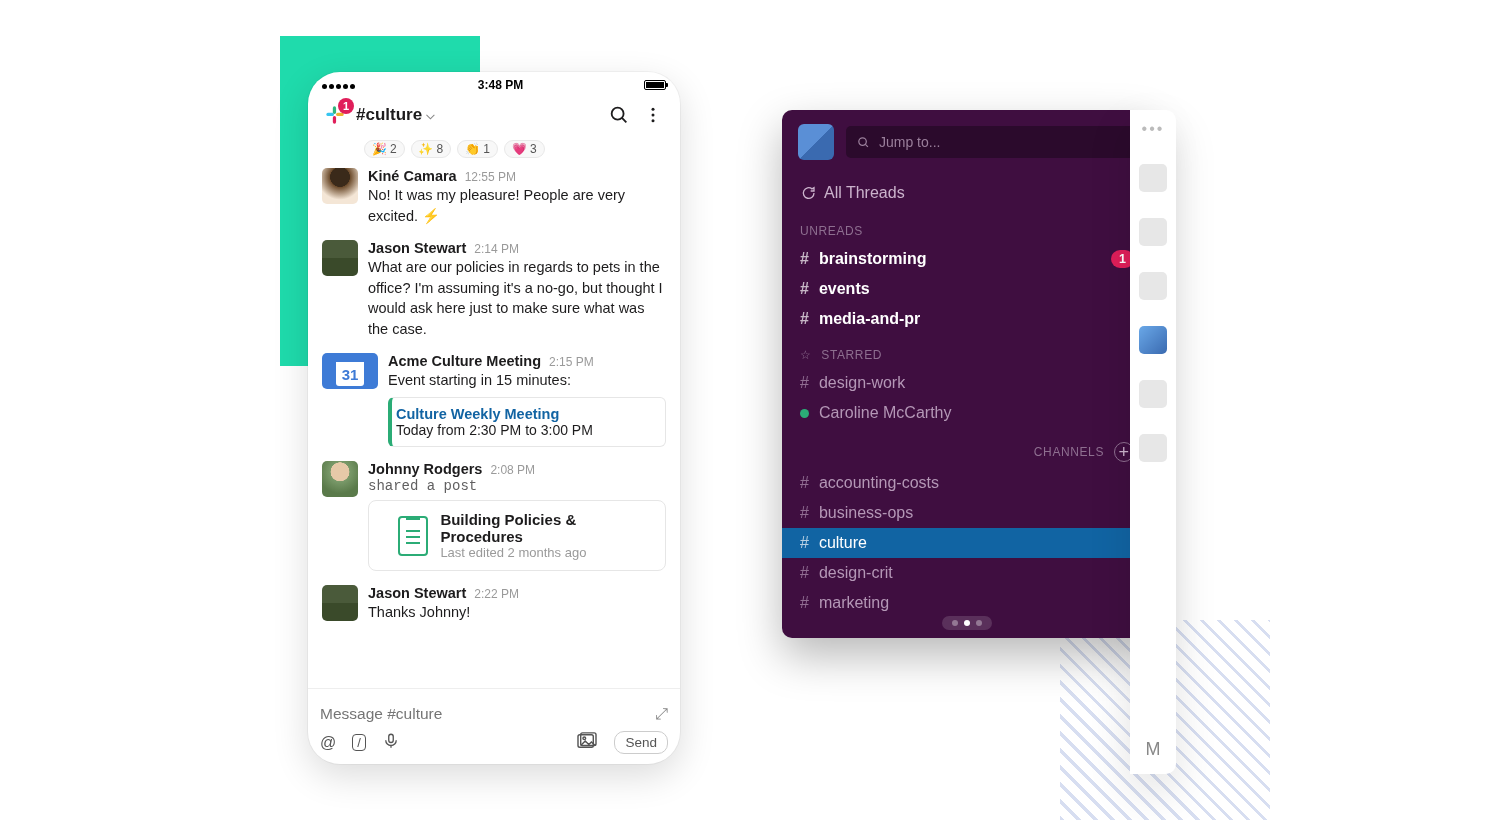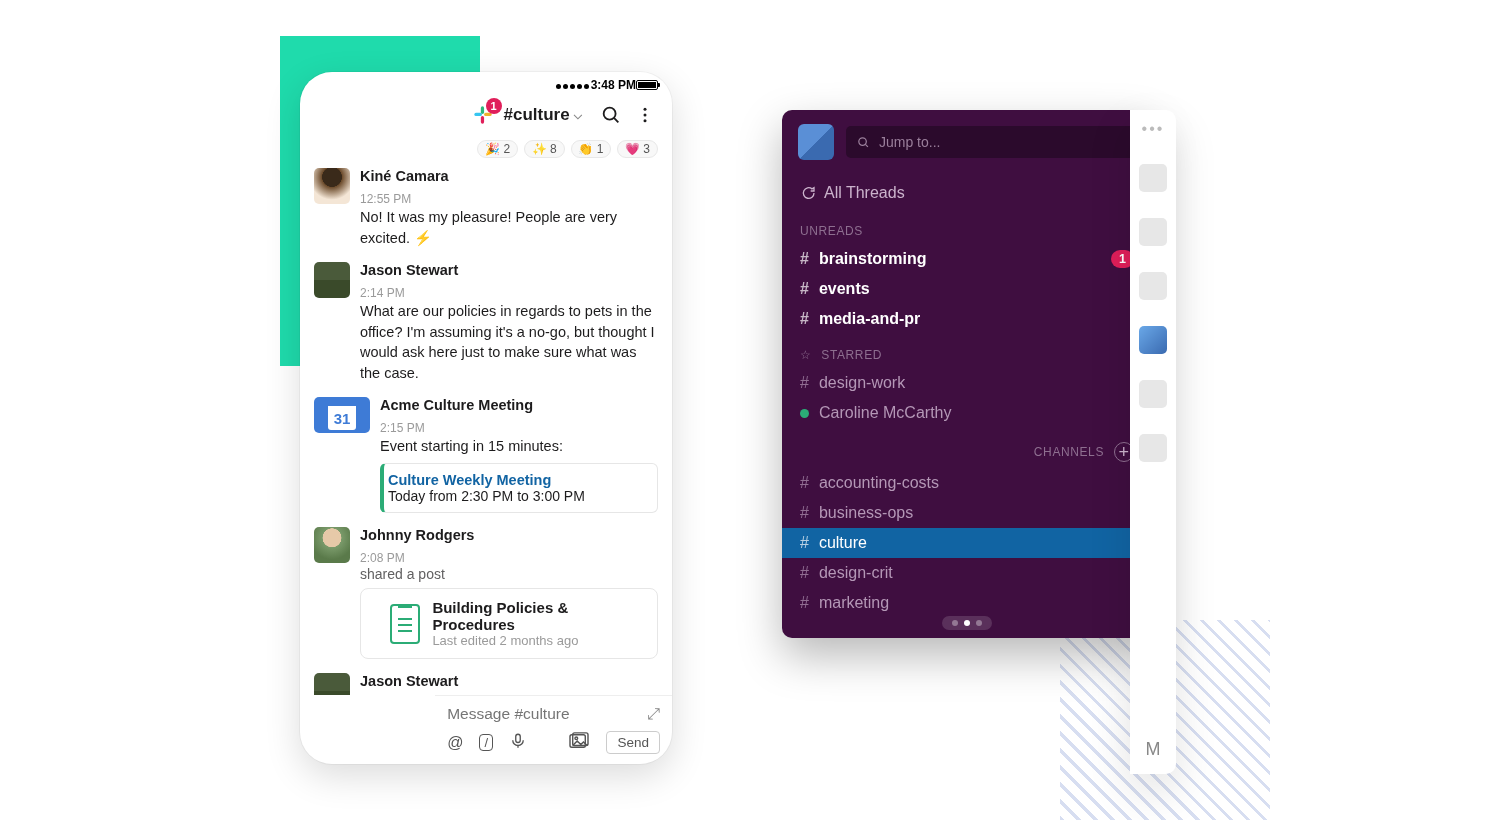--- a/index.html
+++ b/index.html
@@ -13,27 +13,27 @@
   }
   .teal-block {
     position: absolute;
     left: 280px; top: 36px;
     width: 200px; height: 330px;
     background: #1fdbac;
   }
   
   .phone {
     position: absolute;
-    left: 300px; top: 72px;
+    left: 308px; top: 72px;
     width: 372px; height: 692px;
     background: #fff;
     border-radius: 32px;
     box-shadow: 0 12px 36px rgba(0,0,0,0.14), 0 0 0 1px rgba(0,0,0,0.04);
     overflow: hidden;
-    display: flex; flex-direction: column; align-items: flex-end;
+    display: flex; flex-direction: column;
   }
   .statusbar {
     height: 22px;
     display: flex; align-items: center; justify-content: space-between;
     padding: 4px 14px 0;
     font-size: 12px; font-weight: 600;
   }
   .statusbar .dots span { display:inline-block; width:5px; height:5px; border-radius:50%; background:#000; margin-right:2px; }
   .statusbar .battery { display:flex; align-items:center; gap:4px; }
   .statusbar .battery-icon { width:22px; height:10px; border:1px solid #000; border-radius:2px; position:relative; }
@@ -66,25 +66,25 @@
 
   .messages { flex:1; overflow:hidden; padding: 0 14px; }
   .msg { display:flex; gap:10px; margin-bottom:14px; }
   .avatar { width:36px; height:36px; border-radius:5px; background:#ccc; flex-shrink:0; overflow:hidden; }
   .avatar.kine { background: radial-gradient(circle at 50% 25%, #3a2a1a 30%, #6b4a2a 31%, #f4e6d6 70%); }
   .avatar.jason { background: linear-gradient(#4a5a3a 50%, #3a4a2a 50%); border-radius:5px; }
   .avatar.johnny { background: radial-gradient(circle at 50% 30%, #e6c9a8 30%, #7a9a6a 31%, #5a7a4a 70%); }
   .avatar.cal { width:56px; height:36px; background:#3e7bd6; border-radius:5px; display:flex; align-items:center; justify-content:center; color:#fff; font-weight:700; font-size:14px; }
   .avatar.cal .day { background:#fff; color:#3e7bd6; width:28px; height:24px; border-radius:0 0 3px 3px; display:flex; align-items:center; justify-content:center; font-size:15px; font-weight:700; margin-top:6px; }
   .msg-body { flex:1; min-width:0; }
-  .msg-head { display:flex; align-items:baseline; gap:8px;flex-direction:column; }
+  .msg-head { display:flex; align-items:baseline; gap:8px; }
   .msg-head .name { font-weight:800; font-size:14.5px; color:#1d1c1d; }
   .msg-head .time { font-size:12px; color:#9a9a9a; }
   .msg-text { font-size:14.5px; line-height:1.42; color:#1d1c1d; margin-top:1px; }
-  .msg-sub { font-size:14px; color:#616061; margin-top:1px; }
+  .msg-sub { font-size:14px; color:#616061; margin-top:1px;font-family:Liberation Mono, monospace; }
 
   .event-card {
     margin-top:6px;
     border:1px solid #e6e6e6; border-left:4px solid #2bac76;
     border-radius:6px; padding:8px 4px;
   }
   .event-card .ev-title { color:#1264a3; font-weight:700; font-size:14.5px; }
   .event-card .ev-sub { font-size:14px; color:#1d1c1d; }
 
   .file-card {
@@ -93,29 +93,29 @@
     padding:10px 29px; display:flex; gap:12px; align-items:center;
   }
   .file-icon { width:34px; height:40px; border:2px solid #2bac76; border-radius:4px; position:relative; }
   .file-icon::before, .file-icon::after { content:""; position:absolute; left:6px; right:6px; height:2px; background:#2bac76; }
   .file-icon::before { top:12px; box-shadow: 0 6px 0 #2bac76, 0 12px 0 #2bac76; }
   .file-meta .ftitle { font-weight:800; font-size:15px; color:#1d1c1d; }
   .file-meta .fsub { font-size:13px; color:#9a9a9a; }
 
   .composer {
     border-top:1px solid #eee;
-    padding: 5px 12px 10px;
+    padding: 12px 12px 10px;
   }
   .composer-row1 { display:flex; align-items:center; justify-content:space-between; }
   .composer input {
     border:none; outline:none; font-size:15.5px; color:#888; width:100%; padding:4px 0;
   }
   .composer-row2 { display:flex; align-items:center; justify-content:space-between; margin-top:4px; }
   .composer-row2 .left, .composer-row2 .right { display:flex; gap:16px; align-items:center; color:#555; }
-  .send-btn { border:1px solid #ccc; border-radius:4px; padding:3px 10px; font-size:13.5px; background:#fff; color:#555; }
+  .send-btn { border:1px solid #ccc; border-radius:10px; padding:3px 10px; font-size:13.5px; background:#fff; color:#555; }
 
   
   .sidephone {
     position: absolute;
     left: 782px; top: 110px;
     width: 370px; height: 528px;
     background:#3f0e40;
     border-radius:10px;
     box-shadow: 0 18px 44px rgba(0,0,0,0.28);
     color:#cbb3cc;

